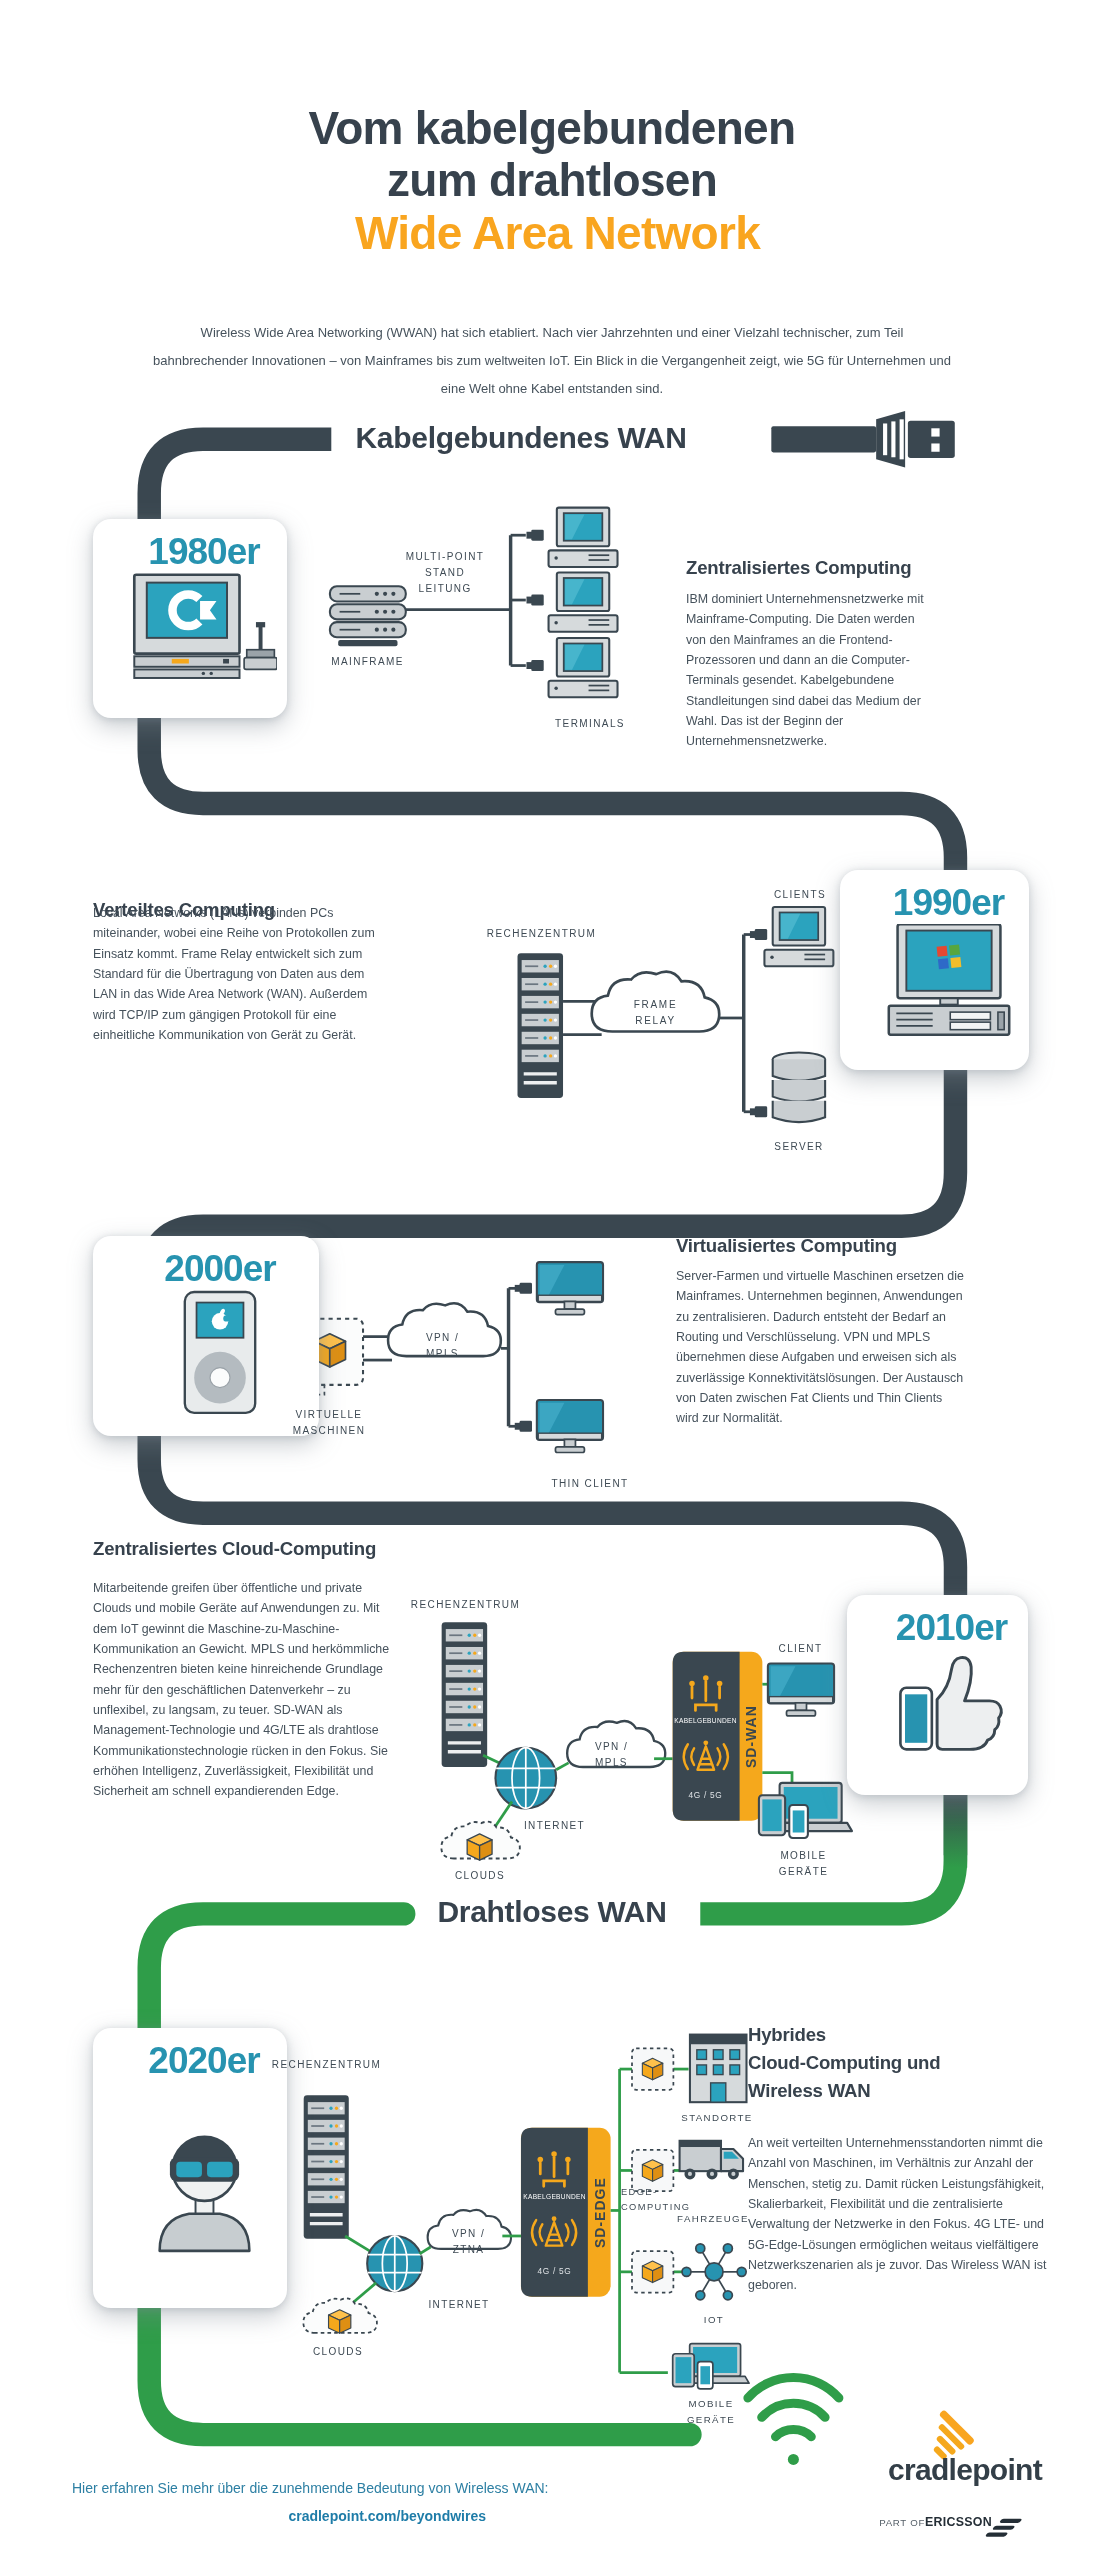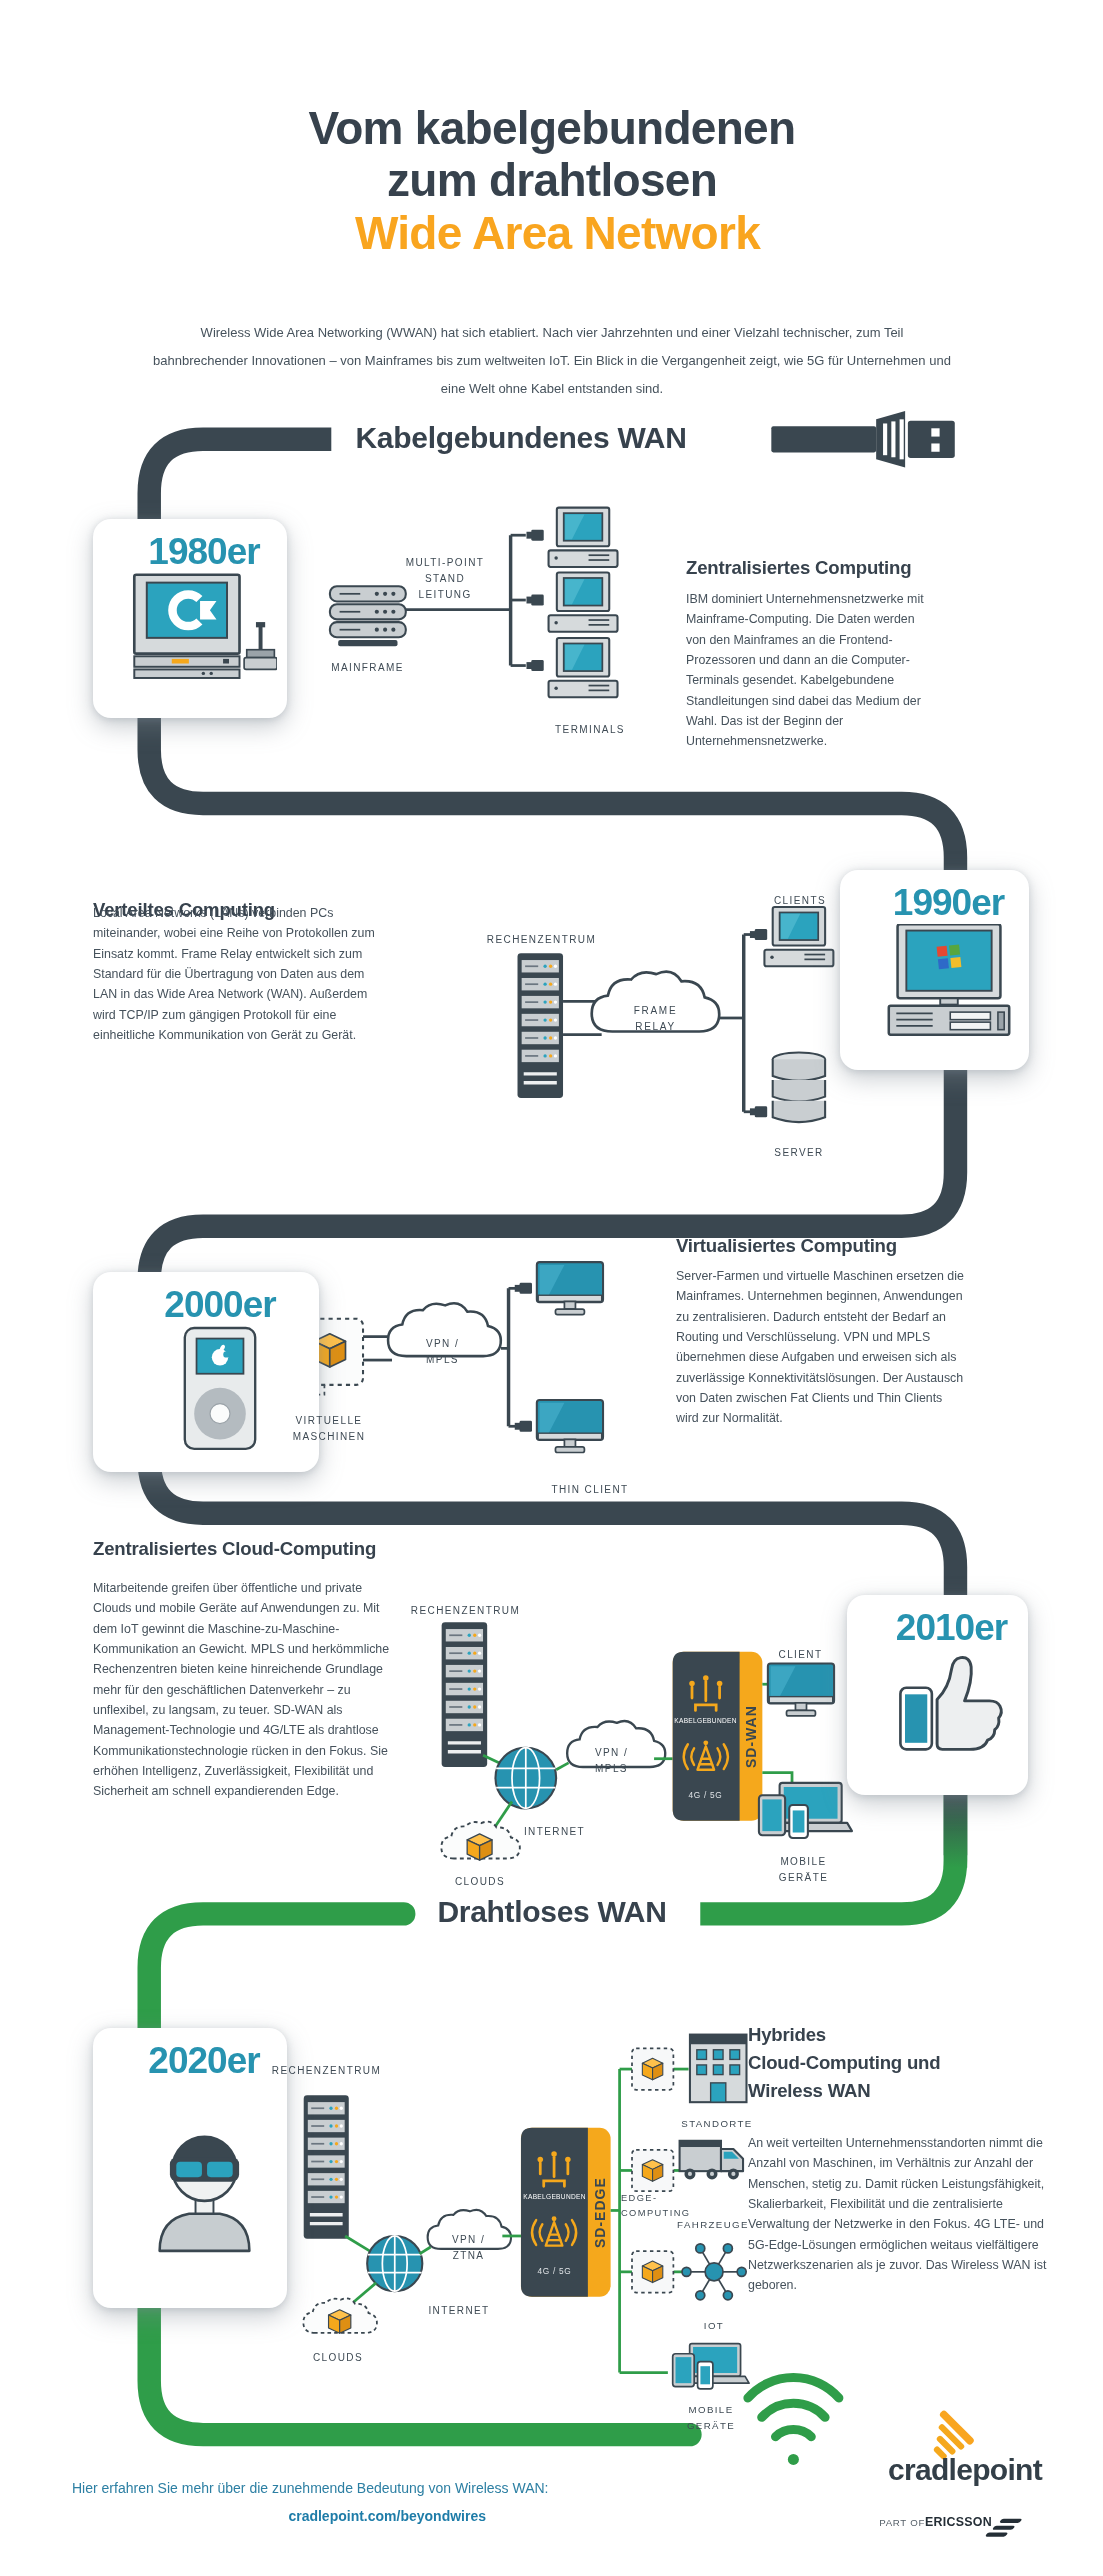--- a/index.html
+++ b/index.html
@@ -7,21 +7,21 @@
   .page{position:relative;width:1104px;height:2576px;background:#fff;overflow:hidden;}
   svg.layer{position:absolute;left:0;top:0;z-index:1;}
   .txt{position:absolute;z-index:3;}
   .title{width:1104px;text-align:center;font-size:46px;font-weight:800;line-height:1.14;color:#37424D;letter-spacing:-0.7px;}
   .title .accent{color:#F9A51F;padding-left:11px;}
   .intro{width:800px;text-align:center;font-size:13px;line-height:2.14;color:#46525C;}
   .hdr{font-size:30px;font-weight:800;color:#37424D;text-align:center;letter-spacing:-0.3px;}
   .h2x{font-size:18.6px;font-weight:800;color:#37424D;letter-spacing:-0.2px;}
   .h2x.pre{white-space:pre-line;line-height:1.5;}
   .body{font-size:12.4px;line-height:1.64;color:#46525C;}
-  .lbl{font-size:10px;letter-spacing:1.4px;color:#3E4A54;text-align:center;line-height:1.6;z-index:3;margin-top:6px;}
+  .lbl{font-size:10px;letter-spacing:1.4px;color:#3E4A54;text-align:center;line-height:1.6;z-index:3;}
   .pre{white-space:pre-line;}
   .card{position:absolute;background:#fff;border-radius:18px;z-index:2;
         box-shadow:0 8.3px 25px rgba(125,136,146,.40),0 1.4px 7px rgba(125,136,146,.28);
         display:flex;flex-direction:column;align-items:center;padding-left:28px;}
   .decade{font-size:37px;font-weight:800;color:#2793B0;letter-spacing:-1px;margin-top:12.4px;}
   .stripTxt{display:flex;align-items:center;justify-content:center;writing-mode:vertical-rl;transform:rotate(180deg);
         font-size:14px;font-weight:800;color:#3A4750;letter-spacing:1px;}
   .kgb{font-size:6.6px;color:#FFFFFF;letter-spacing:0.3px;text-align:center;}
   .g45{font-size:8.3px;color:#DFE3E6;letter-spacing:0.7px;text-align:center;}
   .more{font-size:14px;color:#2C7FA3;}
@@ -422,21 +422,21 @@
     <rect x="14" y="130" width="192" height="46" rx="3" fill="#C9CED1" stroke="#3A4750" stroke-width="4"></rect>
     <line x1="26" y1="142" x2="84" y2="142" stroke="#3A4750" stroke-width="3"></line>
     <line x1="26" y1="152" x2="84" y2="152" stroke="#3A4750" stroke-width="3"></line>
     <line x1="26" y1="162" x2="84" y2="162" stroke="#3A4750" stroke-width="3"></line>
     <rect x="112" y="140" width="64" height="12" fill="#F2F4F4" stroke="#3A4750" stroke-width="2.5"></rect>
     <rect x="112" y="156" width="64" height="12" fill="#F2F4F4" stroke="#3A4750" stroke-width="2.5"></rect>
     <rect x="188" y="140" width="10" height="28" fill="#9AA3A9" stroke="#3A4750" stroke-width="2.5"></rect>
   </svg>
 </div>
 
-<div class="card" style="left:93px;top:1272px;width:198px;height:200px;">
+<div class="card" style="left:93px;top:1236px;width:198px;height:200px;">
   <div class="decade">2000er</div>
   <svg width="88" height="126" viewBox="0 0 150 212">
     <rect x="15" y="2" width="120" height="206" rx="16" fill="#E8EBEC" stroke="#3A4750" stroke-width="4"></rect>
     <rect x="35" y="20" width="80" height="60" fill="#2BA3BE" stroke="#3A4750" stroke-width="3"></rect>
     <circle cx="75" cy="52" r="14" fill="#FFFFFF"></circle>
     <circle cx="86" cy="47" r="5.5" fill="#2BA3BE"></circle>
     <ellipse cx="79" cy="36" rx="3.5" ry="6" fill="#FFFFFF" transform="rotate(30 79 36)"></ellipse>
     <circle cx="75" cy="148" r="44" fill="#B4BBC0"></circle>
     <circle cx="75" cy="148" r="17" fill="#FBFCFC" stroke="#9AA2A8" stroke-width="2"></circle>
   </svg>

